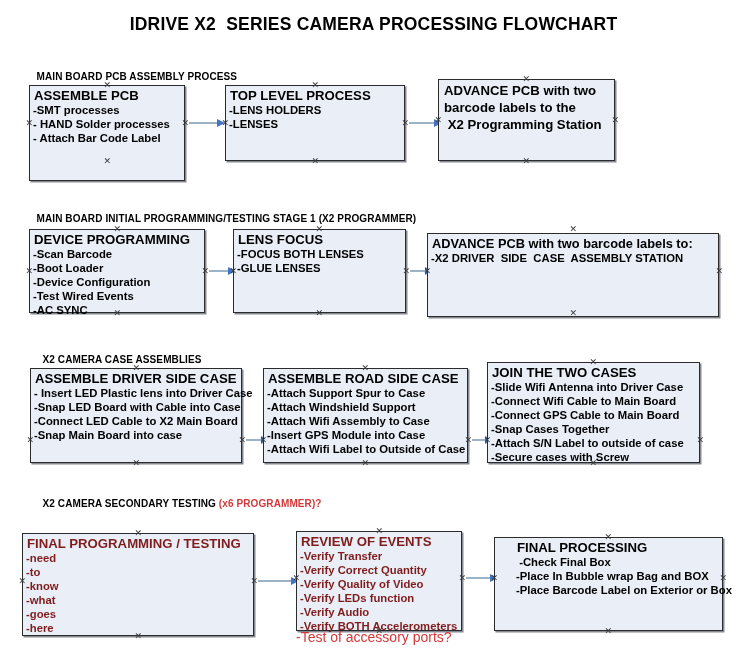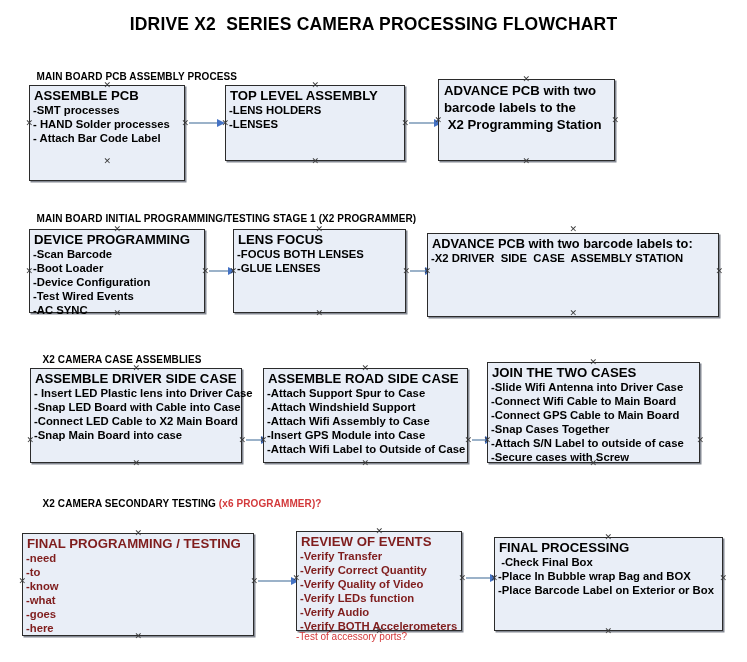--- a/index.html
+++ b/index.html
@@ -74,21 +74,21 @@
   
   .node.headonly .node-title {
     font-size: 13.2px;
     line-height: 17px;
     padding-left: 5px;
   }
 
   
   .overflow-line {
     position: absolute;
-    font-size: 10px;
+    font-size: 14px;
     line-height: 14px;
     white-space: pre;
     color: #d3393b;
   }
 
   
   .conn {
     position: absolute;
     height: 2px;
     background: #9bb2c9;
@@ -139,21 +139,21 @@
     <div class="node-line">- Attach Bar Code Label</div>
   </div>
   <div class="handle" style="left:107px; top:85px;"></div>
   <div class="handle" style="left:107px; top:161px;"></div>
   <div class="handle" style="left:29px; top:123px;"></div>
   <div class="handle" style="left:185px; top:123px;"></div>
 
   <div class="conn" style="left:189px; top:122px; width:29px;"></div>
 
   <div class="node" style="left:225px; top:85px; width:180px; height:76px;">
-    <div class="node-title">TOP LEVEL ASSEMBLY</div>
+    <div class="node-title">TOP LEVEL PROCESS</div>
     <div class="node-line">-LENS HOLDERS</div>
     <div class="node-line">-LENSES</div>
   </div>
   <div class="handle" style="left:315px; top:85px;"></div>
   <div class="handle" style="left:315px; top:161px;"></div>
   <div class="handle" style="left:225px; top:123px;"></div>
   <div class="handle" style="left:405px; top:123px;"></div>
 
   <div class="conn" style="left:409px; top:122px; width:26px;"></div>
 
@@ -284,21 +284,21 @@
     <div class="node-line">-Verify BOTH Accelerometers</div>
   </div>
   <div class="overflow-line" style="left:296px; top:630px;">-Test of accessory ports?</div>
   <div class="handle" style="left:379px; top:531px;"></div>
   <div class="handle" style="left:379px; top:631px;"></div>
   <div class="handle" style="left:296px; top:578px;"></div>
   <div class="handle" style="left:462px; top:578px;"></div>
 
   <div class="conn" style="left:466px; top:577px; width:25px;"></div>
 
-  <div class="node" style="left:494px; top:537px; width:229px; height:94px;">
+  <div class="node" style="left:494px; top:537px; width:229px; height:94px;padding-left:18px;">
     <div class="node-title">FINAL PROCESSING</div>
     <div class="node-line"> -Check Final Box</div>
     <div class="node-line">-Place In Bubble wrap Bag and BOX</div>
     <div class="node-line">-Place Barcode Label on Exterior or Box</div>
   </div>
   <div class="handle" style="left:608px; top:537px;"></div>
   <div class="handle" style="left:608px; top:631px;"></div>
   <div class="handle" style="left:494px; top:578px;"></div>
   <div class="handle" style="left:723px; top:578px;"></div>
 

